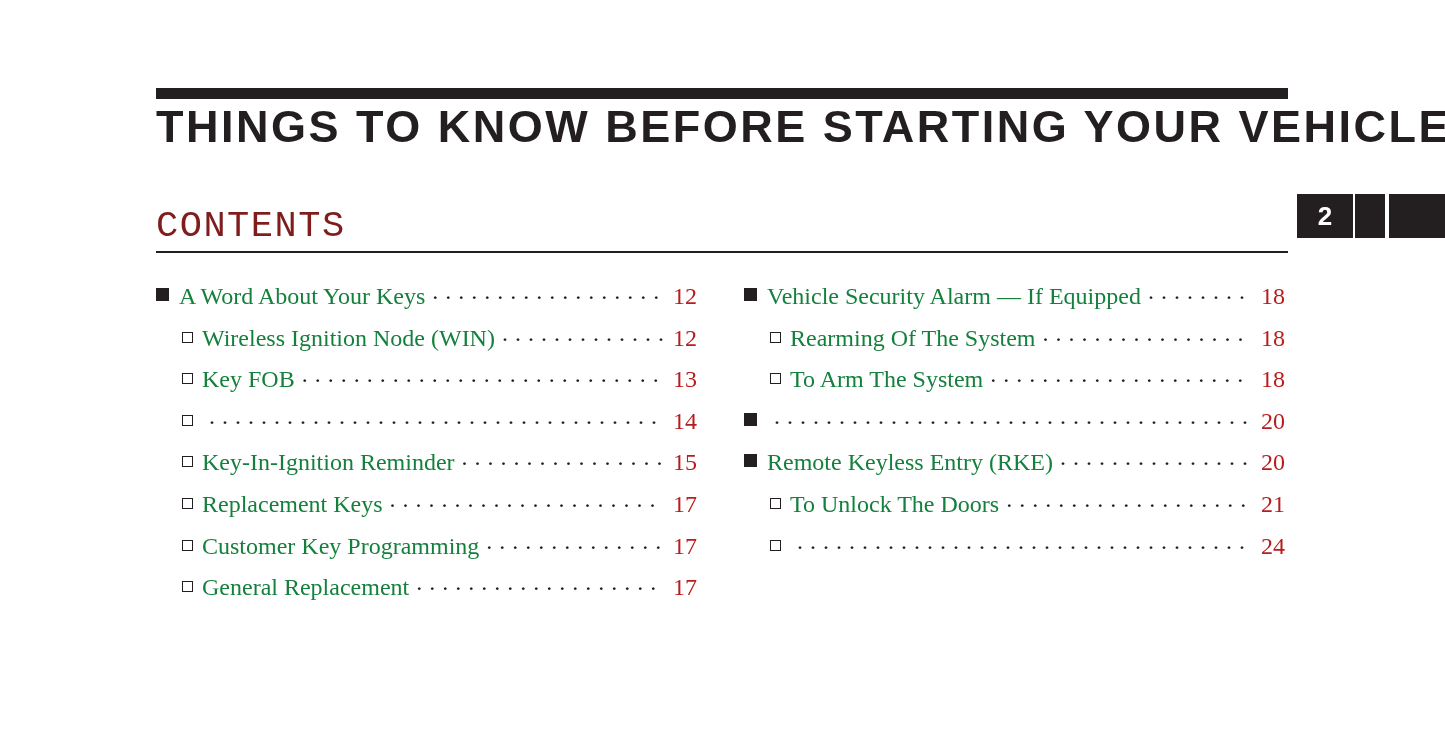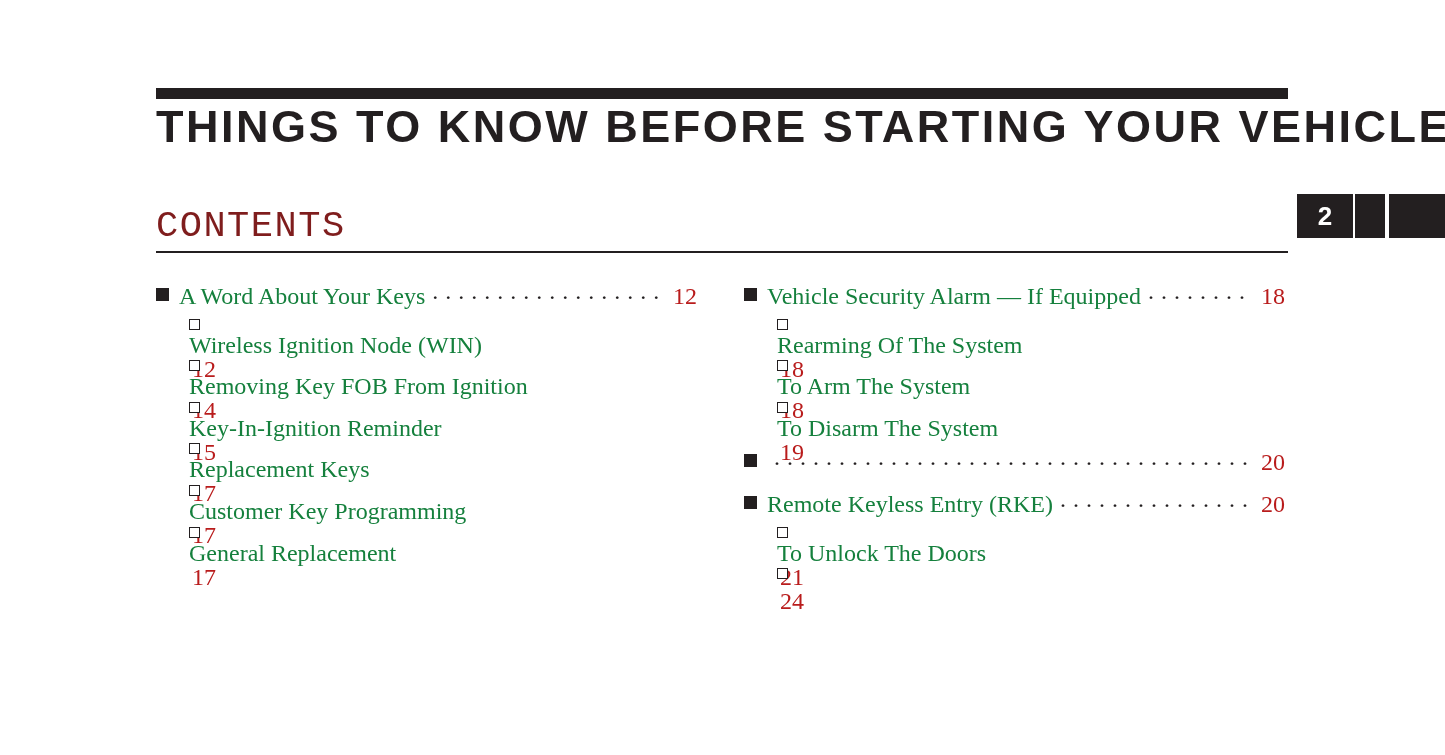--- a/index.html
+++ b/index.html
@@ -116,21 +116,20 @@
     font-size: 24px;
     line-height: 1;
     height: 41.6px;
     white-space: nowrap;
   }
   .toc-entry.level1 {
     padding-left: 0;
   }
   .toc-entry.level2 {
     padding-left: 26px;
-    flex-direction: column;
   }
   .marker {
     flex: 0 0 auto;
     display: inline-block;
     color: #231f20;
   }
   .marker.sq-filled {
     width: 13px;
     height: 13px;
     background: #231f20;
@@ -205,21 +204,26 @@
         <span class="page-num">12</span>
       </div>
       <div class="toc-entry level2">
         <span class="marker sq-open"></span>
         <span class="entry-label">Wireless Ignition Node (WIN)</span>
         <span class="leader"></span>
         <span class="page-num">12</span>
       </div>
       <div class="toc-entry level2">
         <span class="marker sq-open"></span>
-        <span class="entry-label">Removing Key FOB From Ignition</span>
+        <span class="entry-label">Key FOB</span>
+        <span class="leader"></span>
+        <span class="page-num">13</span>
+      </div>
+      <div class="toc-entry level2">
+        <span class="marker sq-open"></span>
         <span class="leader"></span>
         <span class="page-num">14</span>
       </div>
       <div class="toc-entry level2">
         <span class="marker sq-open"></span>
         <span class="entry-label">Key-In-Ignition Reminder</span>
         <span class="leader"></span>
         <span class="page-num">15</span>
       </div>
       <div class="toc-entry level2">
@@ -253,26 +257,20 @@
         <span class="entry-label">Rearming Of The System</span>
         <span class="leader"></span>
         <span class="page-num">18</span>
       </div>
       <div class="toc-entry level2">
         <span class="marker sq-open"></span>
         <span class="entry-label">To Arm The System</span>
         <span class="leader"></span>
         <span class="page-num">18</span>
       </div>
-      <div class="toc-entry level2">
-        <span class="marker sq-open"></span>
-        <span class="entry-label">To Disarm The System</span>
-        <span class="leader"></span>
-        <span class="page-num">19</span>
-      </div>
       <div class="toc-entry level1">
         <span class="marker sq-filled"></span>
         <span class="leader"></span>
         <span class="page-num">20</span>
       </div>
       <div class="toc-entry level1">
         <span class="marker sq-filled"></span>
         <span class="entry-label">Remote Keyless Entry (RKE)</span>
         <span class="leader"></span>
         <span class="page-num">20</span>

